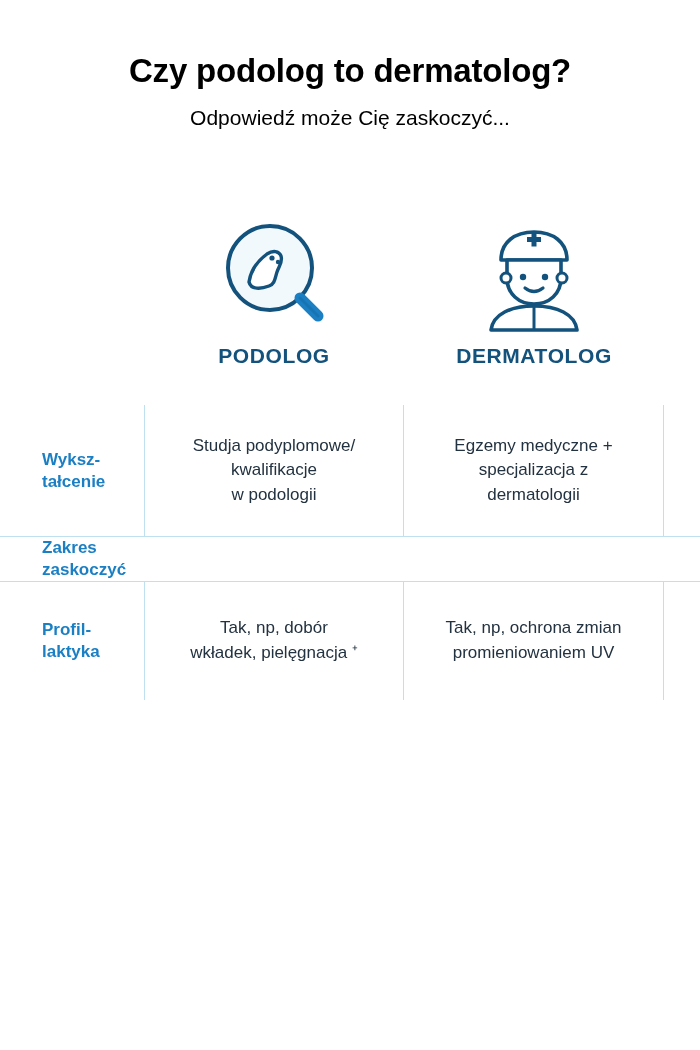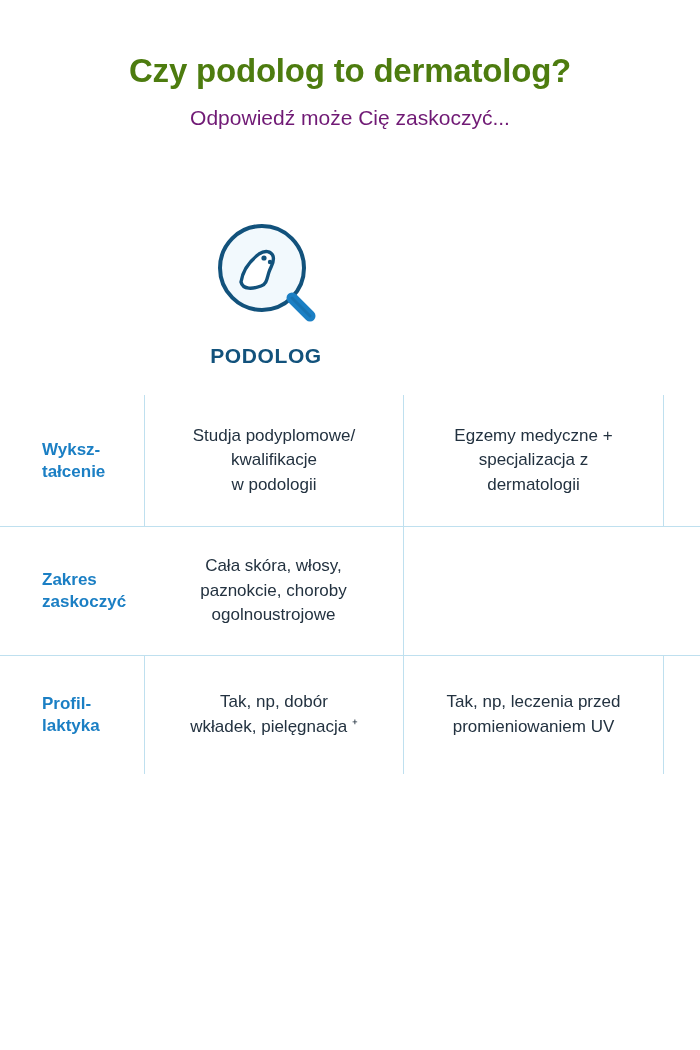--- a/index.html
+++ b/index.html
@@ -24,38 +24,38 @@
   }
 
   
   .header {
     padding-top: 52px;
     text-align: center;
   }
   .title {
     font-size: 33px;
     font-weight: bold;
-    color: #4d7c0f;
+    color: #000000;
     letter-spacing: -0.2px;
     margin: 0;
     line-height: 1.15;
   }
   .subtitle {
     font-size: 21px;
-    color: #701a75;
+    color: #000000;
     margin: 16px 0 0 0;
     font-weight: normal;
   }
 
   
   .icon-row {
     display: flex;
     position: absolute;
     top: 216px;
-    left: 136px;
+    left: 144px;
     width: 520px;
   }
   .icon-cell {
     width: 260px;
     text-align: center;
   }
   .icon-wrap {
     height: 120px;
     display: flex;
     align-items: center;
@@ -65,21 +65,21 @@
     font-size: 21px;
     font-weight: bold;
     color: #12527c;
     letter-spacing: 0.6px;
     margin-top: 8px;
   }
 
   
   .table {
     position: absolute;
-    top: 395px;
+    top: 405px;
     left: 0;
     width: 700px;
   }
   .row {
     display: flex;
     align-items: stretch;
     border-bottom: 1px solid #bfe0ef;
   }
   .row:last-child {
     border-bottom: none;
@@ -151,20 +151,43 @@
           <path d="M34 62 C36 48, 44 40, 52 34 C58 30, 64 31, 66 36 C68 42, 64 46, 62 52 C60 58, 60 64, 54 66 C46 69, 36 70, 34 62 Z" fill="#ffffff" stroke="#12527c" stroke-width="3.4" stroke-linejoin="round"></path>
           <circle cx="57" cy="38" r="2.6" fill="#12527c"></circle>
           <circle cx="63" cy="42" r="2.2" fill="#12527c"></circle>
           <line x1="85" y1="78" x2="103" y2="96" stroke="#1b7fc4" stroke-width="11" stroke-linecap="round"></line>
           <line x1="85" y1="78" x2="103" y2="96" stroke="#12527c" stroke-width="3" stroke-linecap="round" opacity="0.25"></line>
         </svg>
       </div>
       <div class="col-title">PODOLOG</div>
     </div>
 
+    <div class="icon-cell">
+      <div class="icon-wrap">
+        <svg width="126" height="112" viewBox="0 0 126 112" aria-hidden="true">
+
+          <path d="M30 40 C30 22, 44 12, 63 12 C82 12, 96 22, 96 40 Z" fill="#ffffff" stroke="#12527c" stroke-width="3.6" stroke-linejoin="round"></path>
+          <rect x="56" y="17" width="14" height="5" fill="#12527c"></rect>
+          <rect x="60.5" y="12.5" width="5" height="14" fill="#12527c"></rect>
+
+          <path d="M36 40 L90 40 L90 58 C90 74, 78 84, 63 84 C48 84, 36 74, 36 58 Z" fill="#ffffff" stroke="#12527c" stroke-width="3.6" stroke-linejoin="round"></path>
+
+          <circle cx="35" cy="58" r="5" fill="#ffffff" stroke="#12527c" stroke-width="3"></circle>
+          <circle cx="91" cy="58" r="5" fill="#ffffff" stroke="#12527c" stroke-width="3"></circle>
+
+          <circle cx="52" cy="57" r="3.2" fill="#12527c"></circle>
+          <circle cx="74" cy="57" r="3.2" fill="#12527c"></circle>
+          <path d="M54 68 Q63 75, 72 68" fill="none" stroke="#12527c" stroke-width="3.2" stroke-linecap="round"></path>
+
+          <path d="M20 110 C22 94, 40 86, 63 86 C86 86, 104 94, 106 110 Z" fill="#ffffff" stroke="#12527c" stroke-width="3.6" stroke-linejoin="round"></path>
+          <path d="M63 86 L63 110" stroke="#12527c" stroke-width="3"></path>
+        </svg>
+      </div>
+      <div class="col-title">DERMATOLOG</div>
+    </div>
 
   </div>
 
   <div class="table">
 
     <div class="row row-0">
       <div class="label-cell">
         <span class="cell-text">Wyksz-
 tałcenie</span>
       </div>
@@ -178,39 +201,34 @@
 specjalizacja z
 dermatologii</span>
       </div>
     </div>
 
     <div class="row row-1">
       <div class="label-cell">
         <span class="cell-text">Zakres
 zaskoczyć</span>
       </div>
-      <div class="data-cell right-border">
-        <span class="cell-text">Cała skóra, włosy,
-paznokcie, choroby
-ogolnoustrojowe</span>
-      </div>
     </div>
 
 
 
     <div class="row row-4">
       <div class="label-cell">
         <span class="cell-text">Profil-
 laktyka</span>
       </div>
       <div class="data-cell left-border right-border">
         <span class="cell-text">Tak, np, dobór
 wkładek, pielęgnacja  ⁺</span>
       </div>
       <div class="data-cell right-border">
-        <span class="cell-text">Tak, np, leczenia przed
+        <span class="cell-text">Tak, np, ochrona zmian
 promieniowaniem UV</span>
       </div>
     </div>
 
   </div>
 
 </div>
 
 </body></html>

